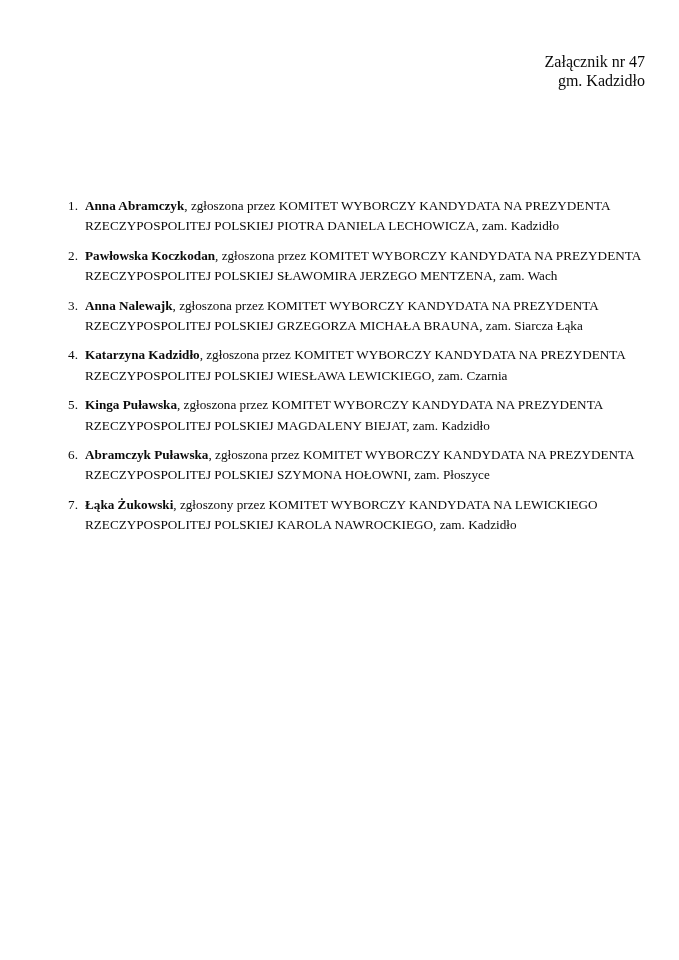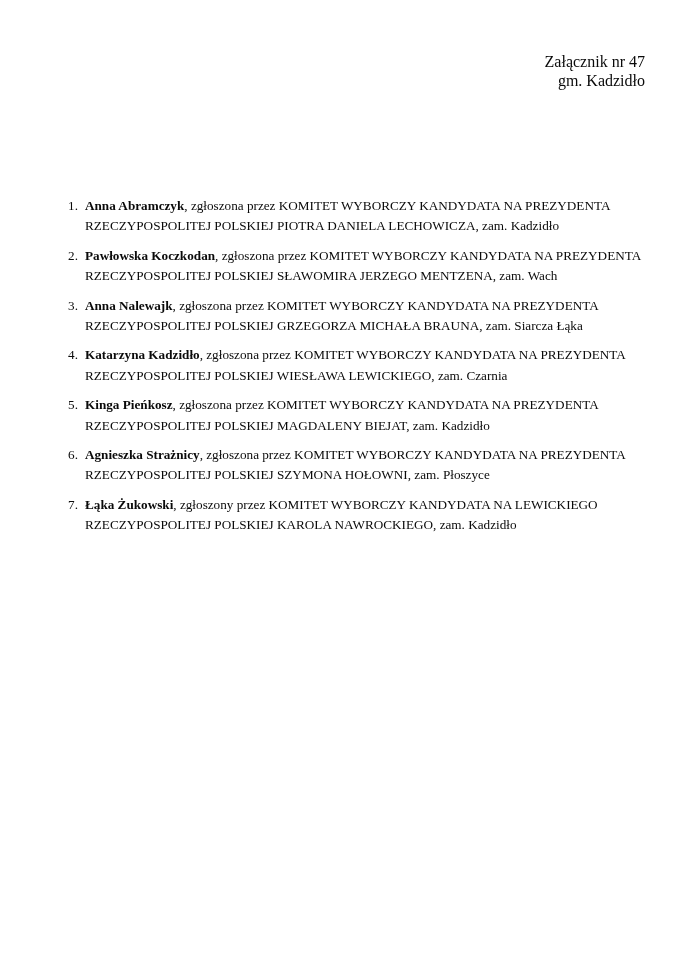--- a/index.html
+++ b/index.html
@@ -83,18 +83,18 @@
     <div>Załącznik nr 47</div>
     <div>gm. Kadzidło</div>
   </div>
 
 
   <ol class="member-list">
       <li class="member-item"><span class="member-index">1.</span><span class="member-name">Anna Abramczyk</span><span class="member-body">, zgłoszona przez KOMITET WYBORCZY KANDYDATA NA PREZYDENTA RZECZYPOSPOLITEJ POLSKIEJ PIOTRA DANIELA LECHOWICZA, zam. Kadzidło</span></li>
       <li class="member-item"><span class="member-index">2.</span><span class="member-name">Pawłowska Koczkodan</span><span class="member-body">, zgłoszona przez KOMITET WYBORCZY KANDYDATA NA PREZYDENTA RZECZYPOSPOLITEJ POLSKIEJ SŁAWOMIRA JERZEGO MENTZENA, zam. Wach</span></li>
       <li class="member-item"><span class="member-index">3.</span><span class="member-name">Anna Nalewajk</span><span class="member-body">, zgłoszona przez KOMITET WYBORCZY KANDYDATA NA PREZYDENTA RZECZYPOSPOLITEJ POLSKIEJ GRZEGORZA MICHAŁA BRAUNA, zam. Siarcza Łąka</span></li>
       <li class="member-item"><span class="member-index">4.</span><span class="member-name">Katarzyna Kadzidło</span><span class="member-body">, zgłoszona przez KOMITET WYBORCZY KANDYDATA NA PREZYDENTA RZECZYPOSPOLITEJ POLSKIEJ WIESŁAWA LEWICKIEGO, zam. Czarnia</span></li>
-      <li class="member-item"><span class="member-index">5.</span><span class="member-name">Kinga Pieńkosz</span><span class="member-body">, zgłoszona przez KOMITET WYBORCZY KANDYDATA NA PREZYDENTA RZECZYPOSPOLITEJ POLSKIEJ MAGDALENY BIEJAT, zam. Kadzidło</span></li>
-      <li class="member-item"><span class="member-index">6.</span><span class="member-name">Agnieszka Strażnicy</span><span class="member-body">, zgłoszona przez KOMITET WYBORCZY KANDYDATA NA PREZYDENTA RZECZYPOSPOLITEJ POLSKIEJ SZYMONA HOŁOWNI, zam. Płoszyce</span></li>
+      <li class="member-item"><span class="member-index">5.</span><span class="member-name">Kinga Puławska</span><span class="member-body">, zgłoszona przez KOMITET WYBORCZY KANDYDATA NA PREZYDENTA RZECZYPOSPOLITEJ POLSKIEJ MAGDALENY BIEJAT, zam. Kadzidło</span></li>
+      <li class="member-item"><span class="member-index">6.</span><span class="member-name">Abramczyk Puławska</span><span class="member-body">, zgłoszona przez KOMITET WYBORCZY KANDYDATA NA PREZYDENTA RZECZYPOSPOLITEJ POLSKIEJ SZYMONA HOŁOWNI, zam. Płoszyce</span></li>
       <li class="member-item"><span class="member-index">7.</span><span class="member-name">Łąka Żukowski</span><span class="member-body">, zgłoszony przez KOMITET WYBORCZY KANDYDATA NA LEWICKIEGO RZECZYPOSPOLITEJ POLSKIEJ KAROLA NAWROCKIEGO, zam. Kadzidło</span></li>
     </ol>
 
 </div>
 
 </body></html>

